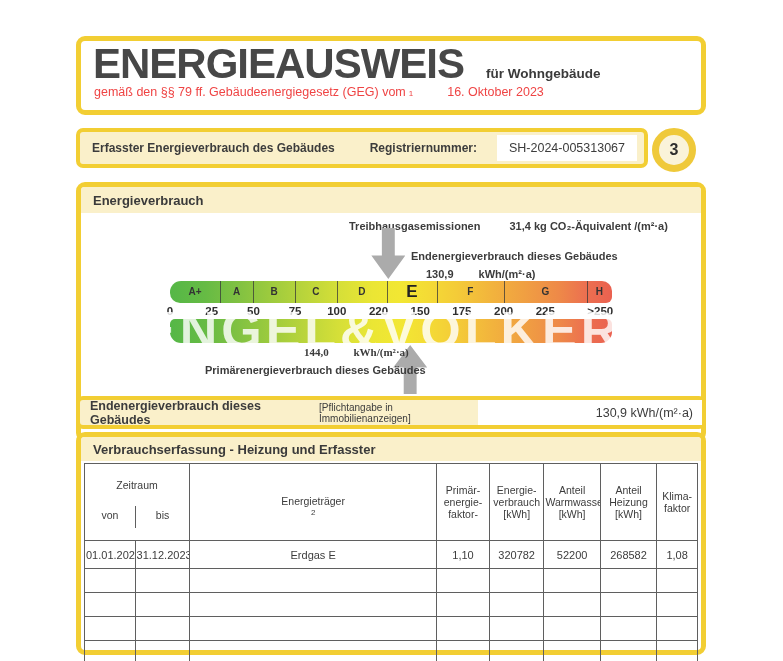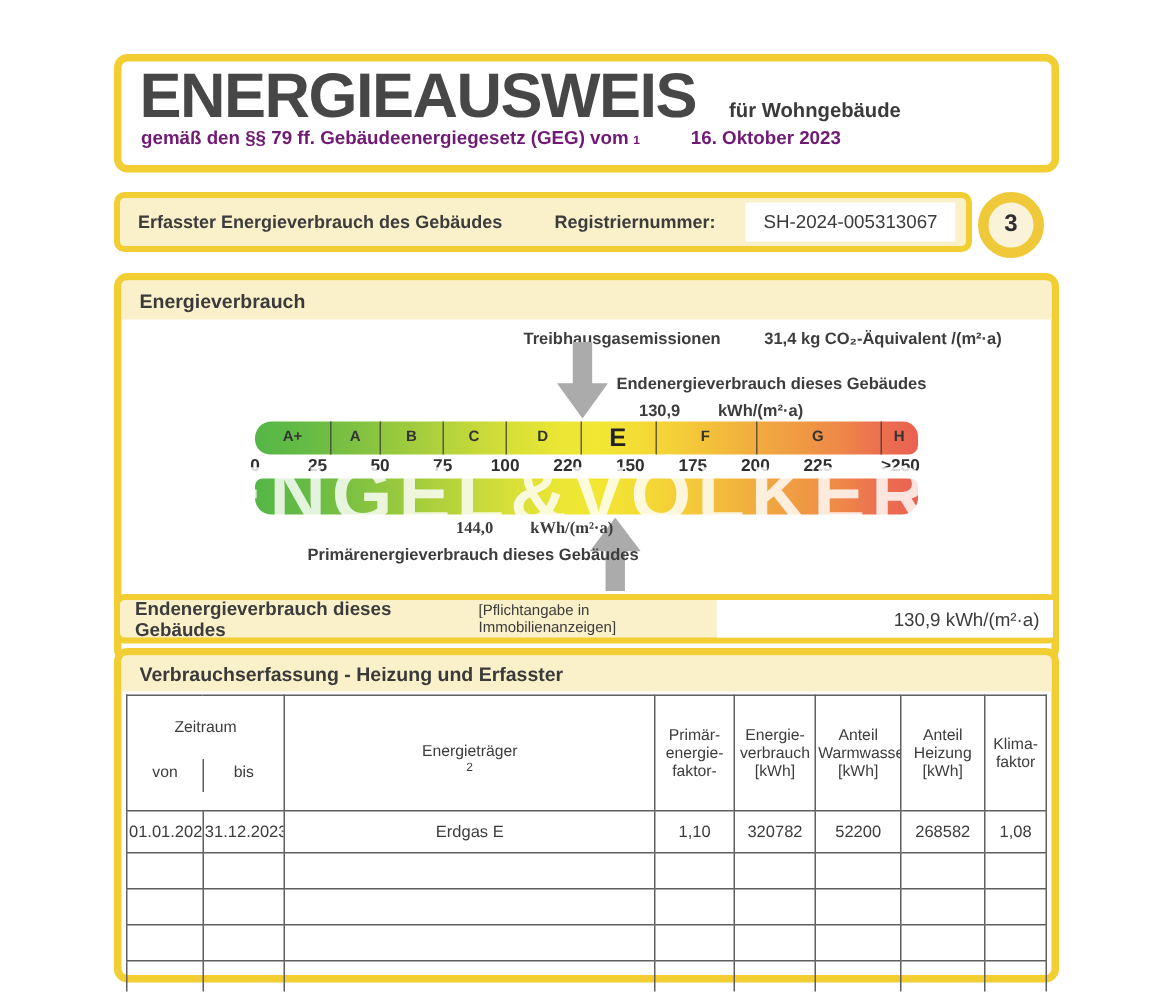--- a/index.html
+++ b/index.html
@@ -13,21 +13,21 @@
            padding-left:12px; font-weight:bold; font-size:13px; color:#3a3a3a;
            border-radius:3px 3px 0 0; }
 
   
   #header-box { left:76px; top:36px; width:630px; height:79px; }
   .title-row { display:flex; align-items:baseline; padding:2px 0 0 12px; }
   .main-title { font-size:42px; font-weight:bold; letter-spacing:-1px;
                 color:#474747; line-height:1.02; }
   .subtitle { font-size:13.5px; font-weight:bold; margin-left:22px; color:#3a3a3a; }
   .law-row { display:flex; align-items:baseline; padding-left:13px; margin-top:-1px;
-             font-size:12.5px; color:#701a75;font-weight:bold; }
+             font-size:12.5px; color:#ef4444; }
   .law-row sup { font-size:8px; margin-left:3px; }
   .law-date { margin-left:34px; }
 
   
   #reg-bar { left:76px; top:128px; width:572px; height:40px; border-width:4px;
              border-radius:7px; background:#FAF0CA; display:flex; align-items:center;
              padding:0 7px 0 12px; }
   .reg-label { font-weight:bold; font-size:12px; }
   .reg-caption { font-weight:bold; font-size:12px; margin-left:auto; }
   .reg-value-box { background:#fff; width:140px; height:26px; margin-left:20px;

